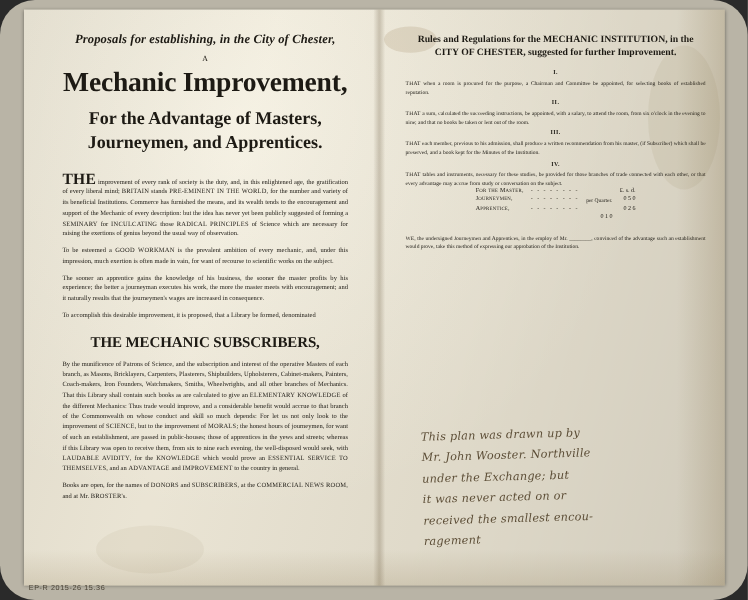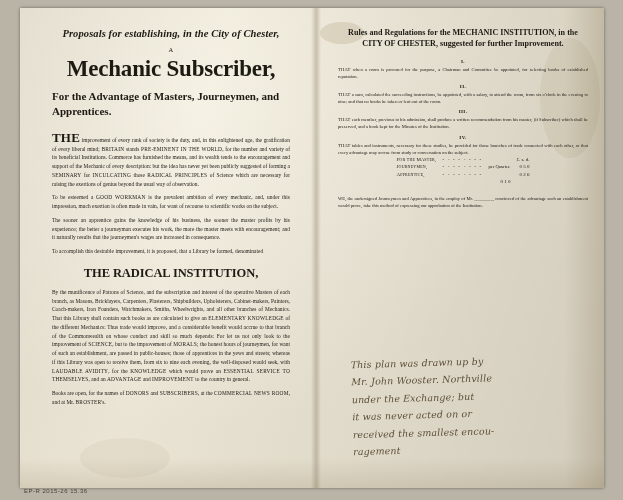--- a/index.html
+++ b/index.html
@@ -11,20 +11,21 @@
     width: 623px;
     height: 500px;
     overflow: hidden;
     font-family: "Liberation Serif", serif;
   }
   .page {
     position: absolute;
     left: 0; top: 0;
     width: 623px; height: 500px;
     background: #b9b4a6;
+    border-radius: 29px;
   }
   
   .sheet {
     position: absolute;
     left: 20px;
     top: 8px;
     width: 584px;
     height: 480px;
     background: #e9e3d2;
     background-image:
@@ -81,22 +82,22 @@
   }
   .l-title {
     text-align: center;
     font-size: 23px;
     font-weight: 700;
     letter-spacing: -0.2px;
     line-height: 1.05;
     margin-bottom: 8px;
   }
   .l-sub {
-    text-align: left;
-    font-size: 11px;
+    text-align: center;
+    font-size: 15px;
     font-weight: 700;
     line-height: 1.35;
     margin-bottom: 12px;
   }
   .body-just {
     text-align: justify;
     font-size: 5.4px;
     line-height: 1.62;
     letter-spacing: 0.02px;
     hyphens: auto;
@@ -205,29 +206,29 @@
 <div class="page">
   <div class="sheet">
 
     <div class="spot" style="left:300px;top:14px;width:44px;height:22px;"></div>
     <div class="spot" style="left:520px;top:30px;width:60px;height:120px;opacity:.55;"></div>
     <div class="spot" style="left:60px;top:430px;width:90px;height:40px;opacity:.4;"></div>
 
     <div class="col col-left">
       <div class="l-head1">Proposals for establishing, in the City of Chester,</div>
       <div class="l-a">A</div>
-      <div class="l-title">Mechanic Subscriber,</div>
+      <div class="l-title">Mechanic Improvement,</div>
       <div class="l-sub">For the Advantage of Masters, Journeymen, and Apprentices.</div>
 
       <p class="para lead"><span class="big"><span class="sc">THE</span></span> improvement of every rank of society is the duty, and, in this enlightened age, the gratification of every liberal mind; <span class="sc">BRITAIN</span> stands <span class="sc">PRE</span>-<span class="sc">EMINENT IN THE WORLD</span>, for the number and variety of its beneficial Institutions. Commerce has furnished the means, and its wealth tends to the encouragement and support of the Mechanic of every description: but the idea has never yet been publicly suggested of forming a <span class="sc">SEMINARY</span> for <span class="sc">INCULCATING</span> those <span class="sc">RADICAL PRINCIPLES</span> of Science which are necessary for raising the exertions of genius beyond the usual way of observation.</p>
       <p class="para body-just">To be esteemed a <span class="sc">GOOD WORKMAN</span> is the prevalent ambition of every mechanic, and, under this impression, much exertion is often made in vain, for want of recourse to scientific works on the subject.</p>
       <p class="para body-just">The sooner an apprentice gains the knowledge of his business, the sooner the master profits by his experience; the better a journeyman executes his work, the more the master meets with encouragement; and it naturally results that the journeymen's wages are increased in consequence.</p>
       <p class="para body-just">To accomplish this desirable improvement, it is proposed, that a Library be formed, denominated</p>
 
-      <div class="l-head2">THE RADICAL INSTITUTION,</div>
+      <div class="l-head2">THE MECHANIC SUBSCRIBERS,</div>
 
       <p class="para body-just">By the munificence of Patrons of Science, and the subscription and interest of the operative Masters of each branch, as Masons, Bricklayers, Carpenters, Plasterers, Shipbuilders, Upholsterers, Cabinet-makers, Painters, Coach-makers, Iron Founders, Watchmakers, Smiths, Wheelwrights, and all other branches of Mechanics. That this Library shall contain such books as are calculated to give an <span class="sc">ELEMENTARY KNOWLEDGE</span> of the different Mechanics: Thus trade would improve, and a considerable benefit would accrue to that branch of the Commonwealth on whose conduct and skill so much depends: For let us not only look to the improvement of <span class="sc">SCIENCE</span>, but to the improvement of <span class="sc">MORALS</span>; the honest hours of journeymen, for want of such an establishment, are passed in public-houses; those of apprentices in the yews and streets; whereas if this Library was open to receive them, from six to nine each evening, the well-disposed would seek, with <span class="sc">LAUDABLE AVIDITY</span>, for the <span class="sc">KNOWLEDGE</span> which would prove an <span class="sc">ESSENTIAL SERVICE TO THEMSELVES</span>, and an <span class="sc">ADVANTAGE</span> and <span class="sc">IMPROVEMENT</span> to the country in general.</p>
       <p class="para body-just">Books are open, for the names of <span class="sc">DONORS</span> and <span class="sc">SUBSCRIBERS</span>, at the <span class="sc">COMMERCIAL NEWS ROOM</span>, and at Mr. <span class="sc">BROSTER</span>'s.</p>
     </div>
 
     <div class="col col-right">
       <div class="r-head">Rules and Regulations for the MECHANIC INSTITUTION, in the CITY OF CHESTER, suggested for further Improvement.</div>
 
       <div>
         <div class="r-num">I.</div>

